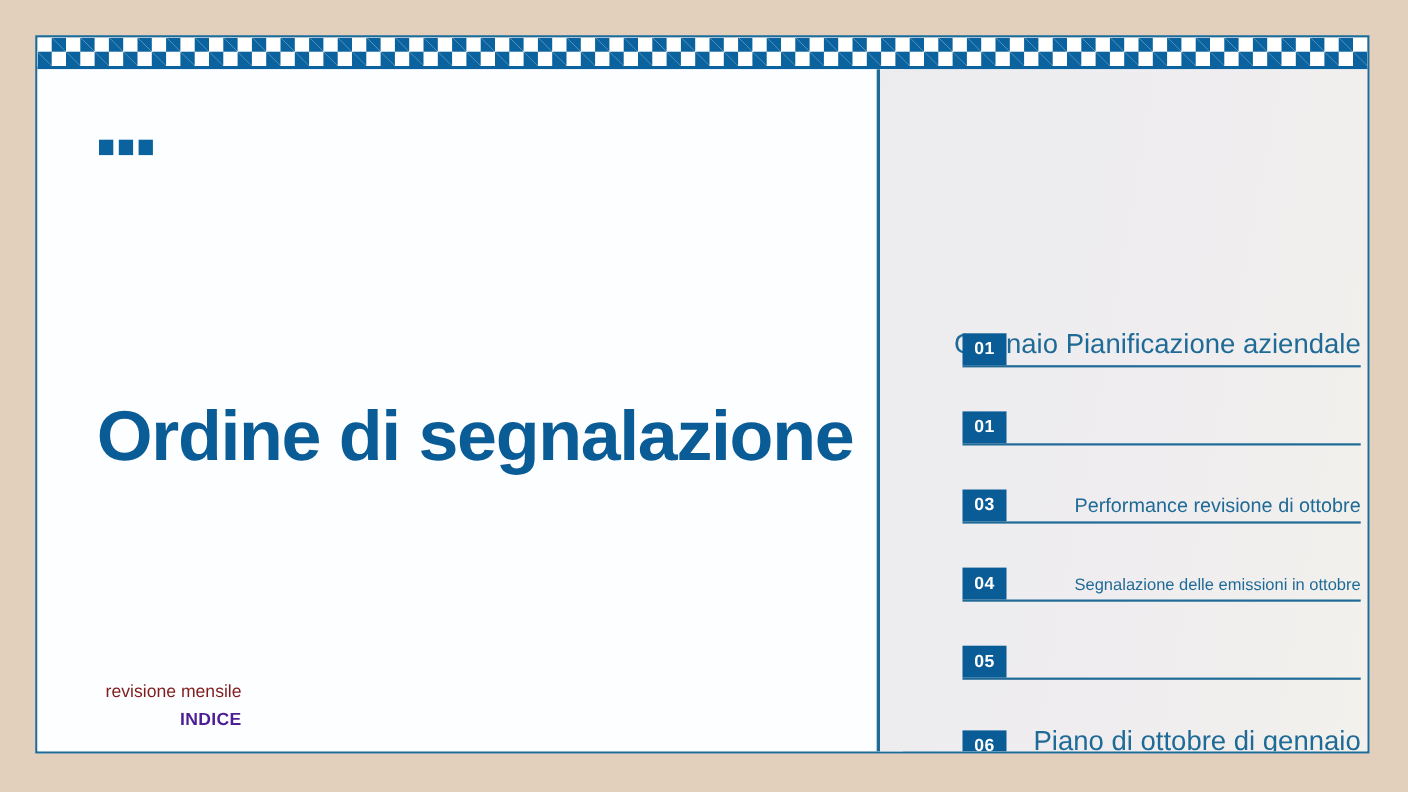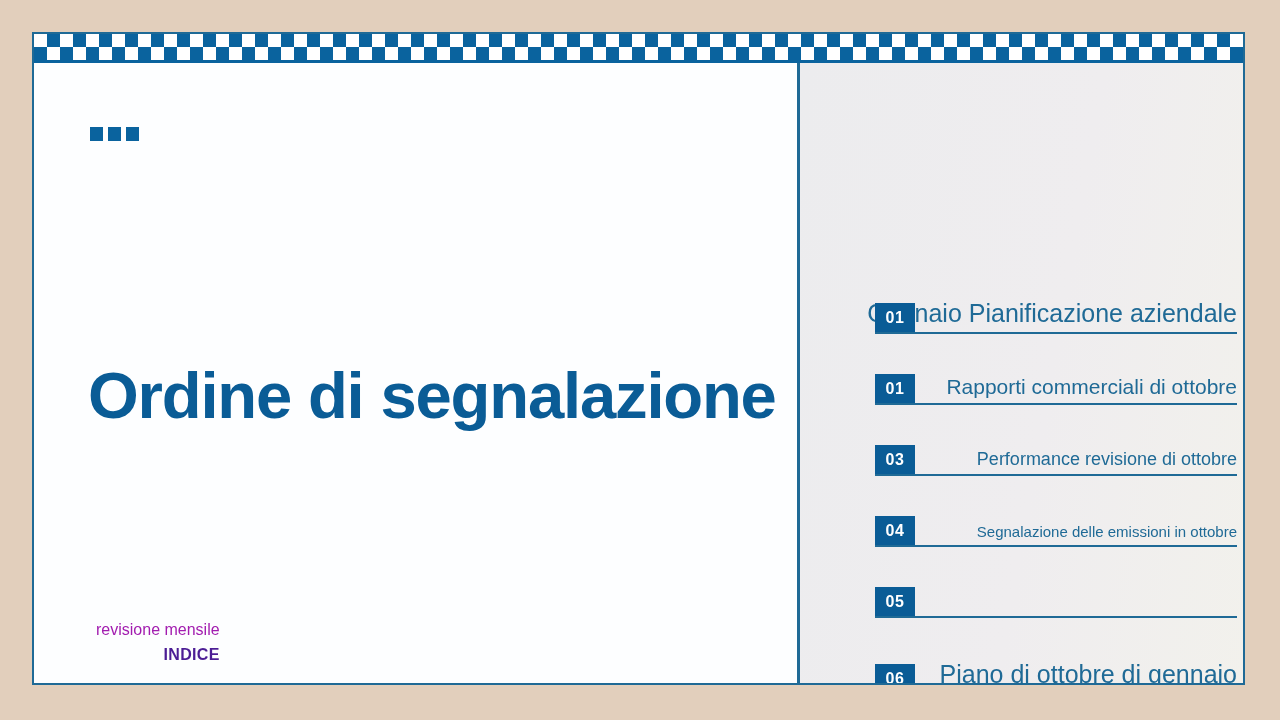--- a/index.html
+++ b/index.html
@@ -107,21 +107,21 @@
     transform-origin: left center;
     white-space: nowrap;
   }
 
   .footer-block {
     position: absolute;
     left: 56px;
     bottom: 20px;
   }
   .footer-sub {
-    color: #a21caf;
+    color: #7f1d1d;
     font-size: 16px;
     line-height: 26px;
     padding-left: 6px;
     font-weight: normal;
   }
   .footer-label {
     color: #4c1d95;
     font-size: 16px;
     font-weight: bold;
     letter-spacing: 0.3px;
@@ -214,21 +214,20 @@
   <div class="pane-right">
     <div class="agenda">
 
       <div class="agenda-item sz-1" style="top:229px">
         <div class="agenda-text">Gennaio Pianificazione aziendale</div>
         <div class="agenda-badge">01</div>
         <div class="agenda-rule"></div>
       </div>
 
       <div class="agenda-item sz-2" style="top:300px">
-        <div class="agenda-text">Rapporti commerciali di ottobre</div>
         <div class="agenda-badge">01</div>
         <div class="agenda-rule"></div>
       </div>
 
       <div class="agenda-item sz-3" style="top:371px">
         <div class="agenda-text">Performance revisione di ottobre</div>
         <div class="agenda-badge">03</div>
         <div class="agenda-rule"></div>
       </div>
 

